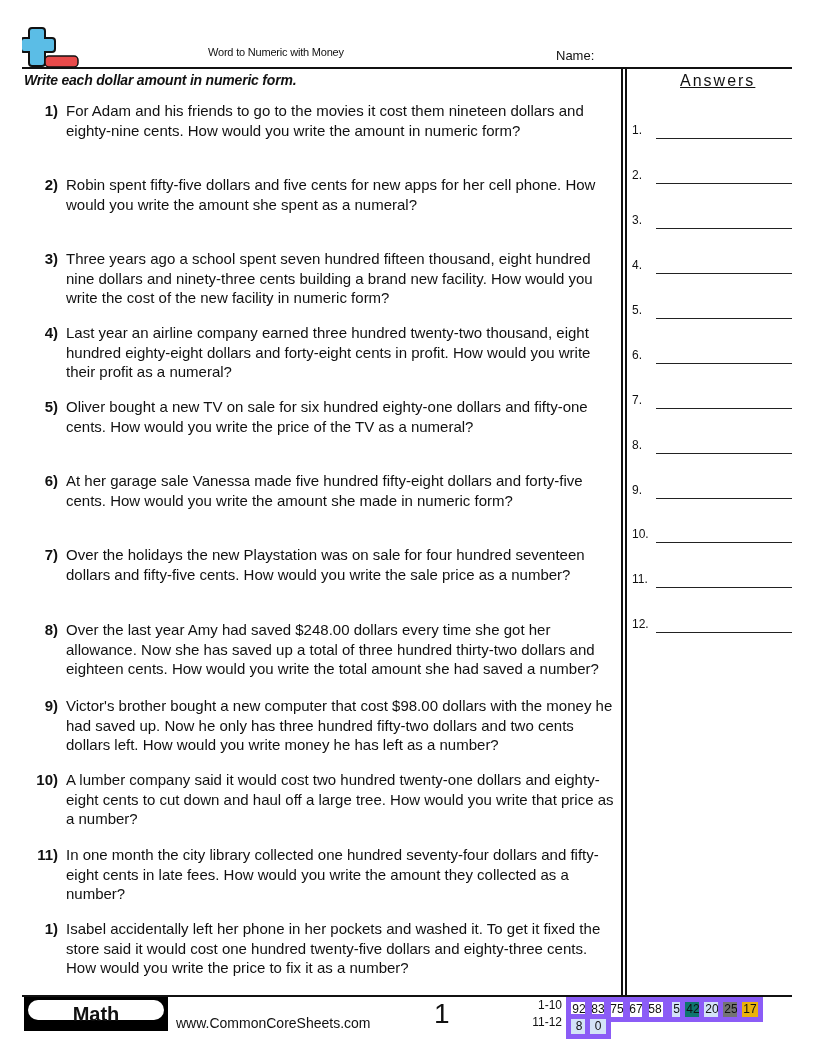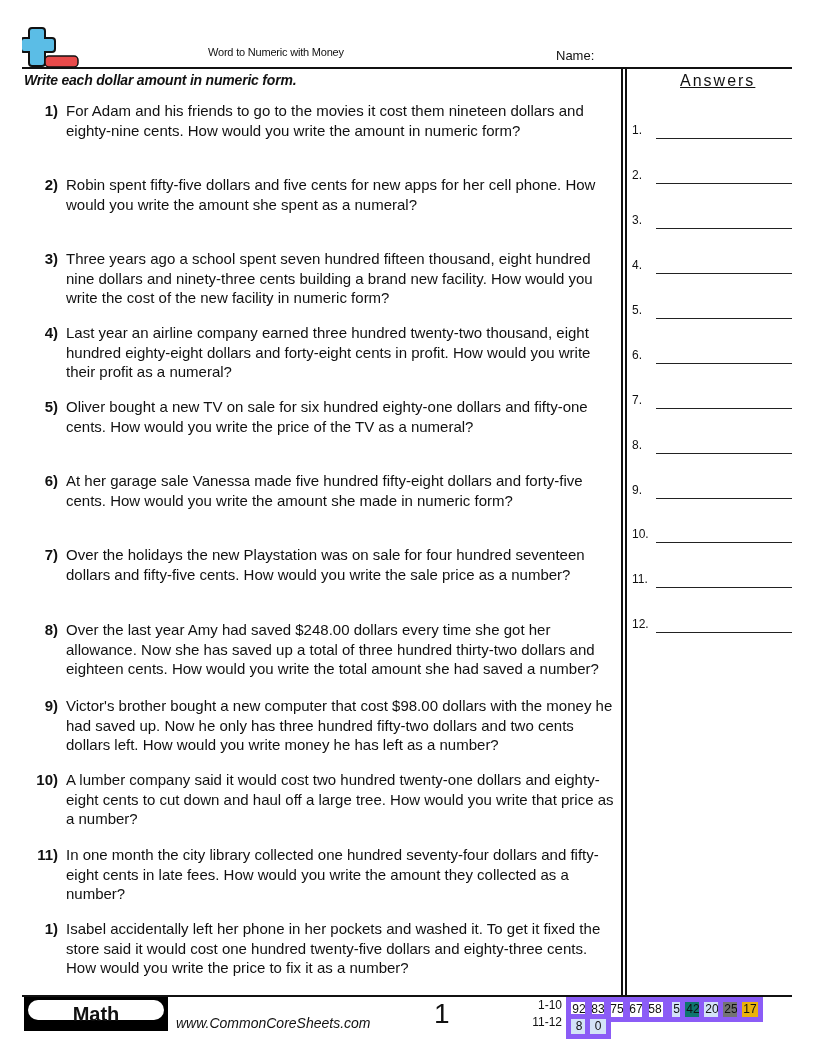--- a/index.html
+++ b/index.html
@@ -13,21 +13,21 @@
   .answers-title { position: absolute; left: 680px; top: 72px; font-size: 16px; font-weight: normal; letter-spacing: 2px; text-decoration: underline; }
   .question { position: absolute; left: 18px; width: 598px; font-size: 15px; line-height: 19.5px; display: flex; }
   .q-num { width: 40px; text-align: right; font-weight: bold; padding-right: 0; flex-shrink: 0; }
   .q-text { padding-left: 8px; }
   .answer { position: absolute; left: 632px; width: 160px; height: 20px; font-size: 12px; }
   .answer .a-num { position: absolute; left: 0; bottom: 2px; }
   .answer .a-line { position: absolute; left: 24px; right: 0; bottom: 0; border-bottom: 1.5px solid #222; }
   .footer-rule { position: absolute; left: 22px; top: 995px; width: 770px; height: 1.5px; background: #111; }
   .math-badge { position: absolute; left: 24px; top: 997px; width: 144px; height: 34px; background: #000; }
   .math-badge .pill { position: absolute; left: 4px; top: 3px; width: 136px; height: 20px; background: #fff; border-radius: 14px; font-weight: bold; font-size: 20px; text-align: center; line-height: 28px; }
-  .website { position: absolute; left: 176px; top: 1015px; font-size: 14px; font-style: italic; }
+  .website { position: absolute; left: 176px; top: 1015px; font-size: 14px; }
   .page-num { position: absolute; left: 434px; top: 998px; font-size: 28px; }
   .score-label { position: absolute; font-size: 12px; text-align: right; width: 40px; }
   .score-cell { position: absolute; width: 16px; height: 15px; border: 5px solid #8b5cf6; font-size: 12px; text-align: center; line-height: 15px; box-sizing: content-box; }
   .score-cell.shaded { background: #d4e3f7; }
 </style>
 </head>
 <body>
 
 <svg class="logo" viewBox="0 0 58 42">
   <path d="M10 2 h10 a3 3 0 0 1 3 3 v7 h7 a3 3 0 0 1 3 3 v8 a3 3 0 0 1 -3 3 h-7 v11 a3 3 0 0 1 -3 3 h-10 a3 3 0 0 1 -3 -3 v-11 h-5 a3 3 0 0 1 -3 -3 v-8 a3 3 0 0 1 3 -3 h5 v-7 a3 3 0 0 1 3 -3 z" fill="#5bbde6" stroke="#111" stroke-width="2"></path>

